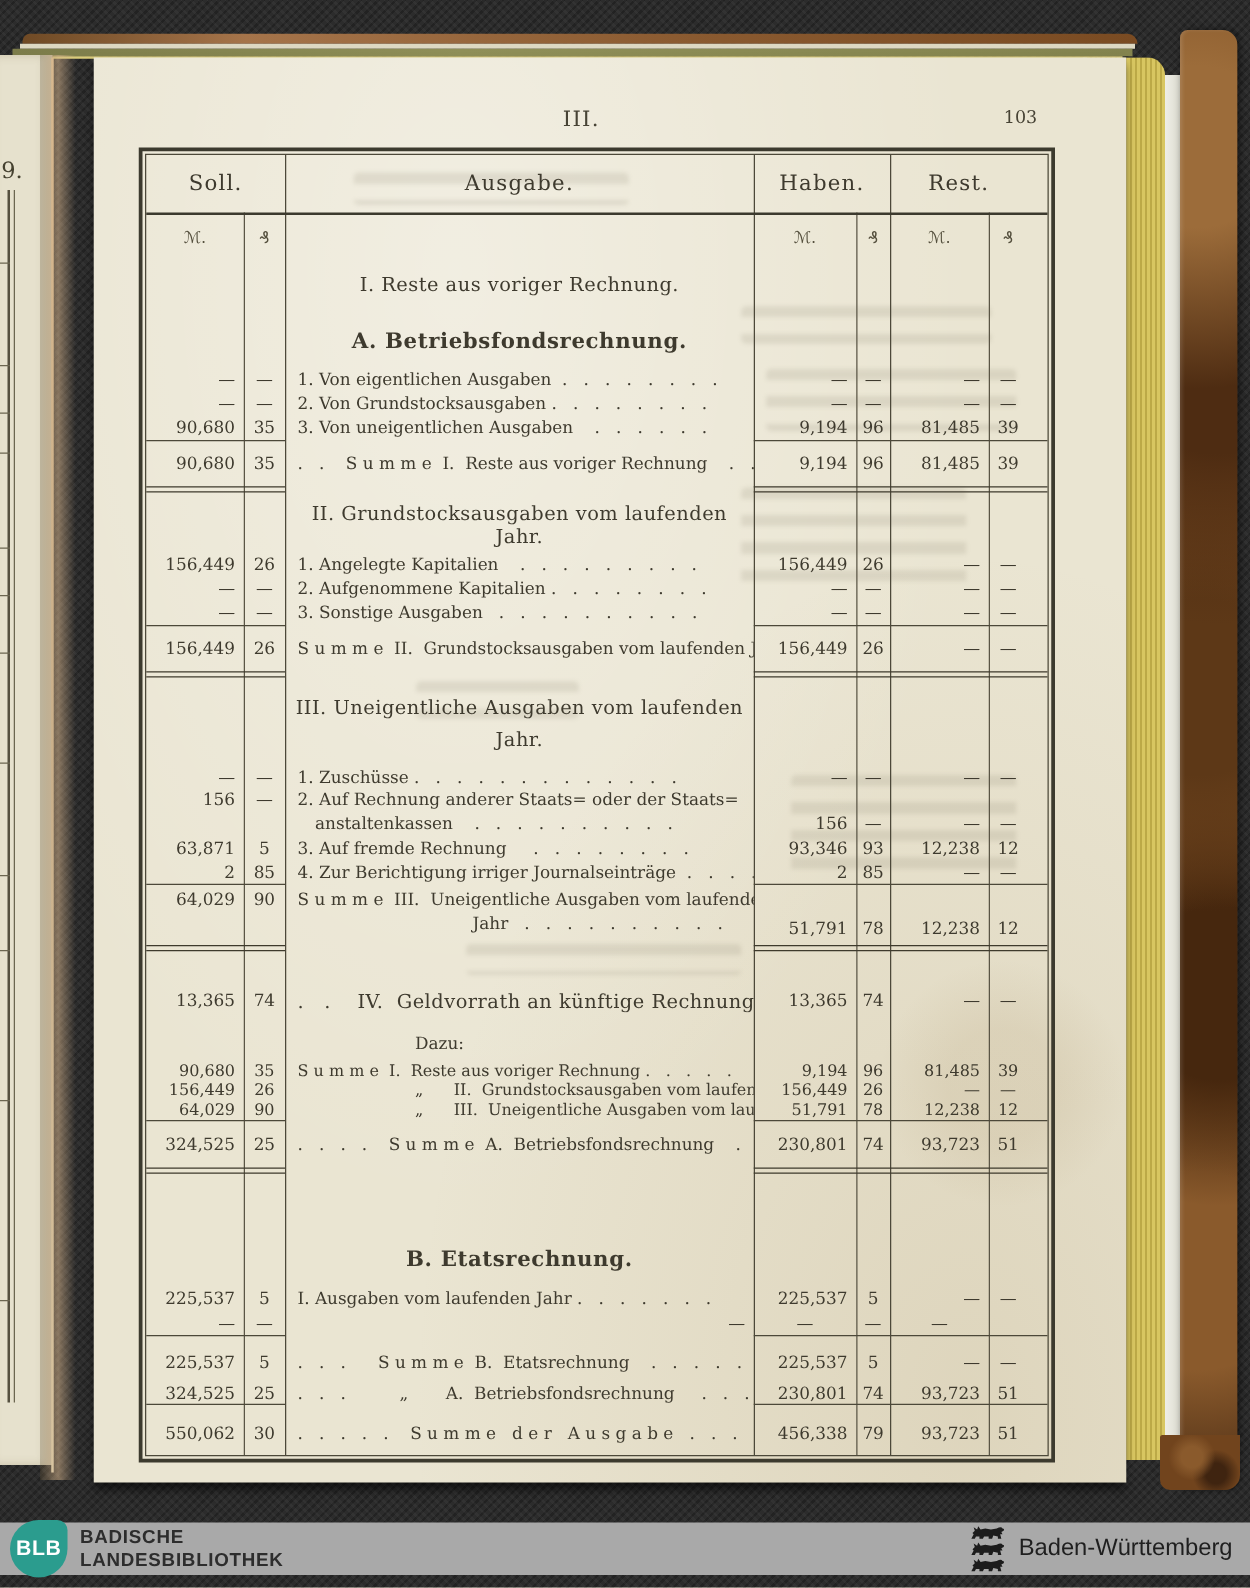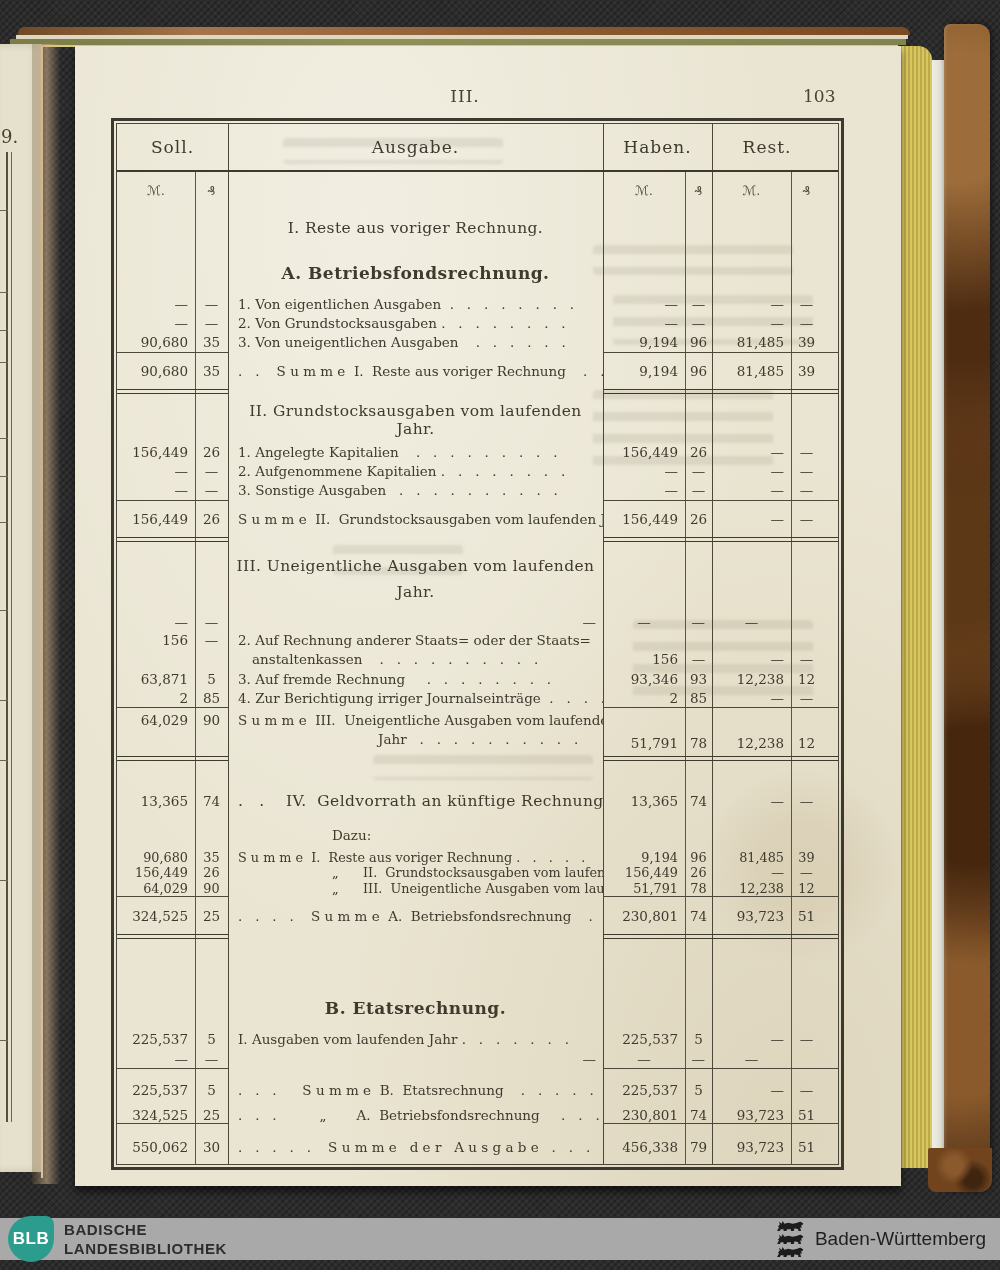--- a/index.html
+++ b/index.html
@@ -51,21 +51,21 @@
   .crease{left:41px;top:46px;width:2px;height:1132px;background:linear-gradient(180deg,#d8b88e,#cbb08a 50%,#d8c4a0);z-index:4;}
 
   
   .page{left:42px;top:46px;width:826px;height:1140px;background-color:#eae5d2;z-index:2;
     background-image:
       radial-gradient(ellipse at 35% 15%, rgba(255,255,255,.35), transparent 55%),
       radial-gradient(ellipse at 85% 95%, rgba(165,140,90,.18), transparent 45%),
       radial-gradient(circle at 88% 72%, rgba(150,120,70,.10) 0 4%, transparent 9%);
     box-shadow:0 6px 7px rgba(0,0,0,.55);margin-left:33px;}
   .running-head{position:absolute;left:0;width:780px;top:40px;text-align:center;font-size:17px;letter-spacing:1px;color:#474335;}
-  .page-number{position:absolute;left:728px;top:40px;font-size:17px;color:#474335;}
+  .page-number{position:absolute;left:728px;top:40px;font-size:14px;color:#474335;}
 
   
   .tout{position:absolute;left:36px;top:72px;width:723px;border:3px solid #3c3a2e;padding:2px;background:transparent;}
   .tin{border:1px solid #4c4839;position:relative;}
 
   
   .vf,.vp{position:absolute;width:1px;top:0;bottom:0;background:#4c4839;z-index:1;}
   .vp{top:46px;background:#5a5545;}
 
   
@@ -271,20 +271,21 @@
           <span class="pf">—</span>
         </div>
     <div class="dl"></div>
 
     <div class="hrow" style="height:66px">
           <span class="ht midhead h2l"><span>III. Uneigentliche Ausgaben vom laufenden</span><br><span>Jahr.</span></span>
         </div>
     <div class="row" style="height:19px">
           <span class="n">—</span>
           <span class="pf">—</span>
+          <span class="lbl">1. Zuschüsse .   .   .   .   .   .   .   .   .   .   .   .   .</span>
           <span class="n">—</span>
           <span class="pf">—</span>
           <span class="n">—</span>
           <span class="pf">—</span>
         </div>
     <div class="row row2" style="height:38px">
           <span class="n vt">156</span>
           <span class="pf vt">—</span>
           <span class="lbl"><span>2. Auf Rechnung anderer Staats= oder der Staats=</span><span class="l2i">anstaltenkassen    .   .   .   .   .   .   .   .   .   .</span></span>
           <span class="n vb">156</span>

